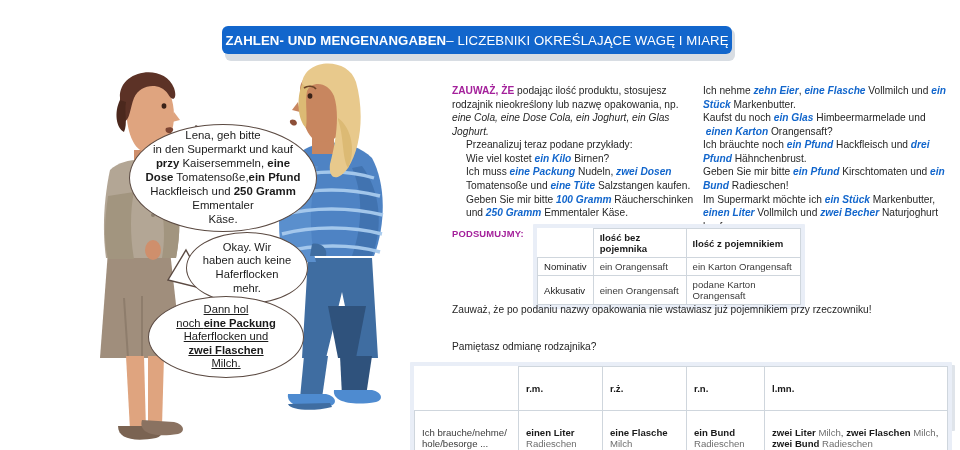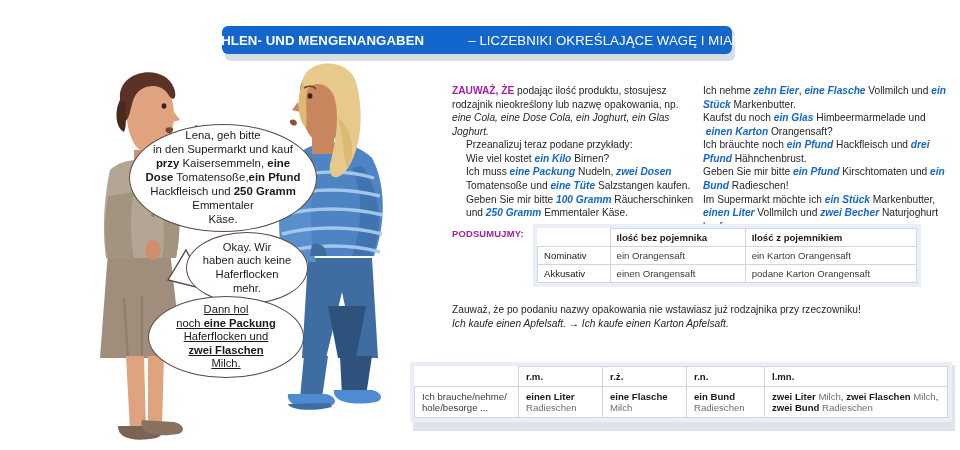--- a/index.html
+++ b/index.html
@@ -18,21 +18,21 @@
     background: #d8dde3; border-radius: 6px;
   }
   .banner {
     position: absolute; left: 222px; top: 26px;
     width: 510px; height: 28px;
     background: #1266cc; border-radius: 6px;
     display: flex; align-items: center; justify-content: center;
     color: #ffffff; white-space: nowrap;
   }
   .banner .bold { font-weight: bold; font-size: 13.2px; letter-spacing: .1px; }
-  .banner .light { font-weight: normal; font-size: 13.2px; letter-spacing: .1px; padding-left: 44px; }
+  .banner .light { font-weight: normal; font-size: 13.2px; letter-spacing: .1px; }
 
   
   .illu { position: absolute; left: 90px; top: 58px; width: 345px; height: 385px; }
 
   
   .bubble {
     position: absolute;
     border: 1.4px solid #5b4a42;
     background: #ffffff;
     border-radius: 50%;
@@ -61,21 +61,21 @@
 
   
   .podsum-label {
     position: absolute; left: 452px; top: 228px;
     color: #a4219b; font-weight: bold; font-size: 9.4px; letter-spacing: .2px;
   }
   .tbl-frame {
     position: absolute; background: #e9eef7; padding: 4px;
     border-radius: 1px;
   }
-  #tbl1 { left: 533px; top: 224px; width: 388px; }
+  #tbl1 { left: 533px; top: 224px; width: 272px; }
   table.grid { border-collapse: collapse; width: 100%; background: #fff; }
   table.grid td, table.grid th {
     border: 1px solid #cfd6dd; padding: 3px 6px;
     font-size: 9.6px; text-align: left; font-weight: normal;
     color: #3b3b3b; vertical-align: middle;
   }
   table.grid th { font-weight: bold; color: #1a1a1a; }
   table.grid td.rowhead { font-weight: normal; color: #1a1a1a; }
   #tbl1 tr:first-child td:first-child { border-top: none; border-left: none; background: #fff; }
 
@@ -86,21 +86,21 @@
   }
   #note1 { top: 303px; }
   #note2 { top: 340px; }
 
   
   #tbl2 { left: 410px; top: 362px; width: 542px; }
   #tbl2shadow {
     position: absolute; left: 413px; top: 365px; width: 542px; height: 66px;
     background: #dfe4ea; border-radius: 1px;
   }
-  #tbl2 table.grid td, #tbl2 table.grid th { font-size: 9.6px; padding: 4px 7px; }
+  #tbl2 table.grid td, #tbl2 table.grid th { font-size: 9.6px; padding: 16px 7px; }
   .sub { color: #6e6e6e; }
   .bk { color: #1a1a1a; font-weight: bold; }
 </style>
 </head>
 <body>
 
 <div id="page">
 
   <div class="banner-shadow"></div>
   <div class="banner">
@@ -230,23 +230,23 @@
       <tr>
         <td class="rowhead">Akkusativ</td>
         <td>einen Orangensaft</td>
         <td>podane Karton Orangensaft</td>
       </tr>
     </tbody>
       </table>
   </div>
 
   <div class="note" id="note1">
-    <div>Zauważ, że po podaniu nazwy opakowania nie wstawiasz już rodzajnika przy rzeczowniku!</div>
-    <div class="ital">Ich kaufe einen Apfelsaft. → Ich kaufe einen Karton Apfelsaft.</div>
-  </div>
+    <div>Zauważ, że po podaniu nazwy opakowania nie wstawiasz już pojemnikiem przy rzeczowniku!</div>
+  </div>
+  <div class="note" id="note2">Pamiętasz odmianę rodzajnika?</div>
 
   <div id="tbl2shadow"></div>
   <div class="tbl-frame" id="tbl2">
     <table class="grid">
       <tbody>
           <tr>
         <td style="width:104px;border-top:none;border-left:none;"></td>
         <th style="width:84px;">r.m.</th>
         <th style="width:84px;">r.ż.</th>
         <th style="width:78px;">r.n.</th>

